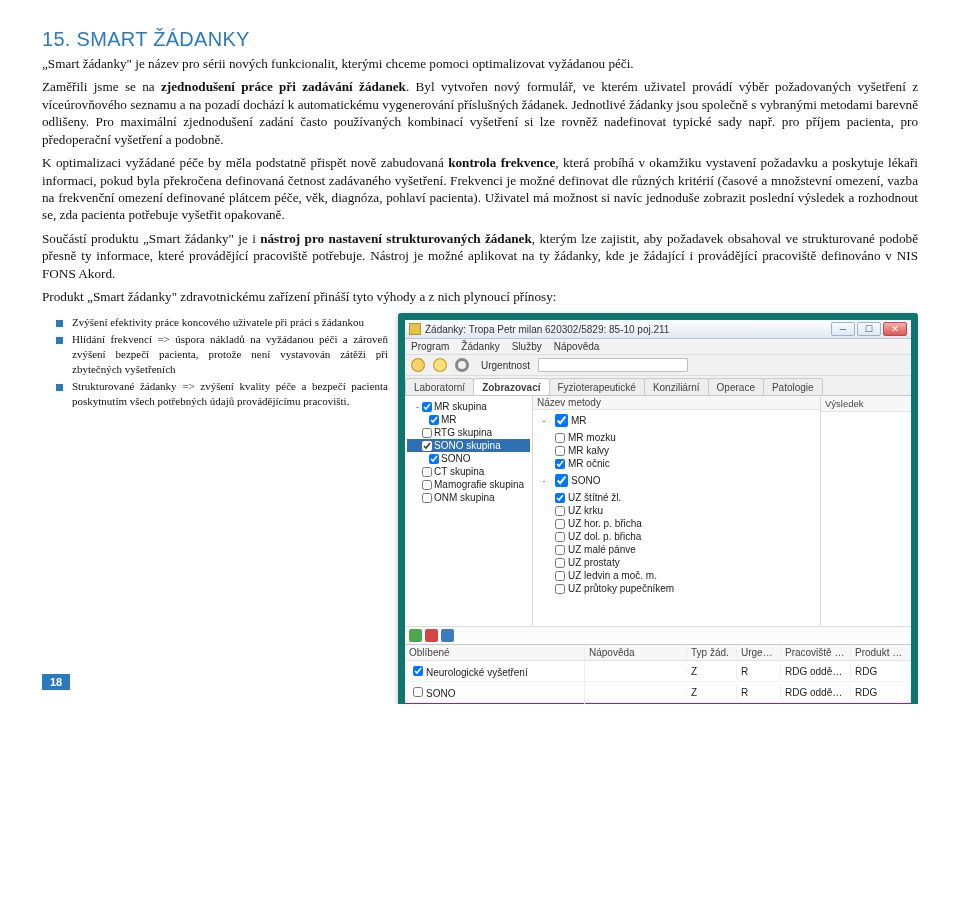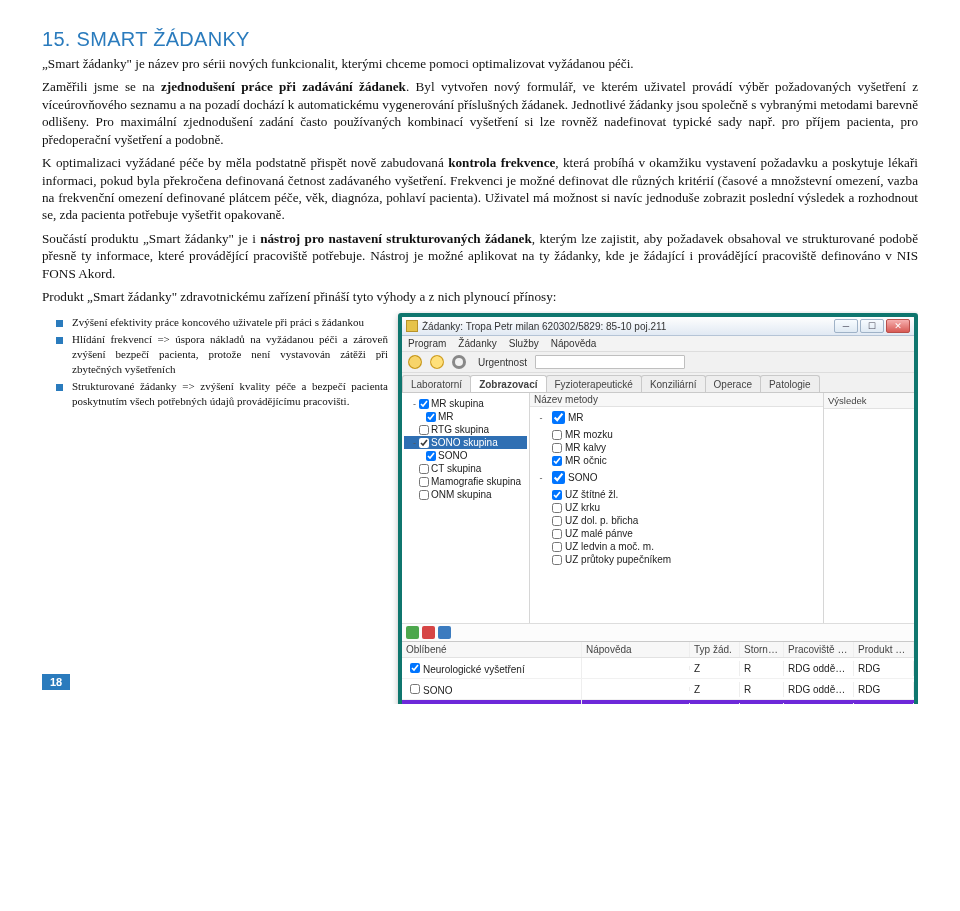--- a/index.html
+++ b/index.html
@@ -60,21 +60,21 @@
     width: 520px;
     margin: 2px 0 0 10px;
   }
 
   
   .app {
     font-family: Tahoma, Arial, sans-serif;
     font-size: 10px;
     color: #222;
     background: #f3f3f3;
-    border: 4px solid #0f766e;
+    border: 7px solid #0f766e;
     border-radius: 3px 3px 0 0;
     box-shadow: 0 2px 6px rgba(0,0,0,0.25);
   }
   .titlebar {
     background: linear-gradient(#fefefe, #e1e9f3);
     display: flex;
     align-items: center;
     padding: 2px 4px;
     border-bottom: 1px solid #b5c4d6;
     border-radius: 3px 3px 0 0;
@@ -361,42 +361,44 @@
               <div class="row hd">
                 <span>Název metody</span>
               </div>
               <div class="sec"><span class="tw">-</span><input type="checkbox" checked="" style=""> MR</div>
               <div class="row indent"><input type="checkbox" style=""> MR mozku</div>
               <div class="row indent"><input type="checkbox" style=""> MR kalvy</div>
               <div class="row indent"><input type="checkbox" checked="" style=""> MR očnic</div>
               <div class="sec"><span class="tw">-</span><input type="checkbox" checked="" style=""> SONO</div>
               <div class="row indent"><input type="checkbox" checked="" style=""> UZ štítné žl.</div>
               <div class="row indent"><input type="checkbox" style=""> UZ krku</div>
+              <div class="row indent"><input type="checkbox" style=""> UZ hor. p. břicha</div>
               <div class="row indent"><input type="checkbox" style=""> UZ dol. p. břicha</div>
               <div class="row indent"><input type="checkbox" style=""> UZ malé pánve</div>
+              <div class="row indent"><input type="checkbox" style=""> UZ prostaty</div>
               <div class="row indent"><input type="checkbox" style=""> UZ ledvin a moč. m.</div>
               <div class="row indent"><input type="checkbox" style=""> UZ průtoky pupečníkem</div>
             </div>
           <div class="col right">
             <div class="colhead">Výsledek</div>
           </div>
         </div>
 
         <div class="iconband">
           <span class="mini green"></span>
           <span class="mini red"></span>
           <span class="mini blue"></span>
         </div>
 
         <div class="bottomgrid">
           <div class="bg-head">
             <div>Oblíbené</div>
             <div>Nápověda</div>
             <div>Typ žád.</div>
-            <div>Storno…</div>
+            <div>Urgen…</div>
             <div>Pracoviště pro</div>
             <div>Produkt pro</div>
           </div>
           <div id="gridrows">
               <div class="bg-row">
                 <div><input class="cb" type="checkbox" checked="" style="">Neurologické vyšetření</div>
                 <div></div>
                 <div>Z</div>
                 <div>R</div>
                 <div>RDG oddě…</div>

